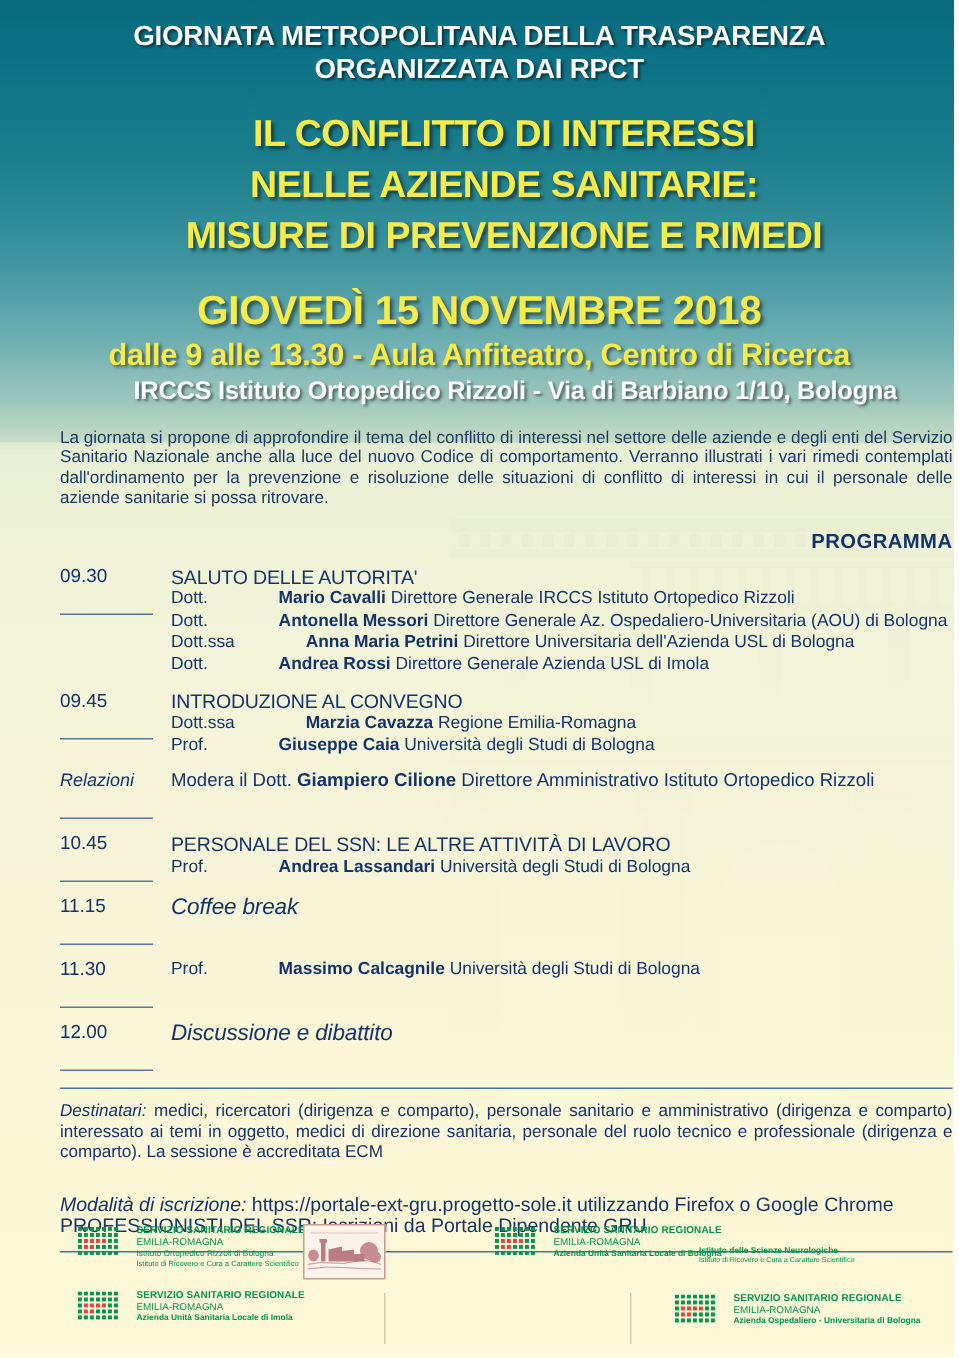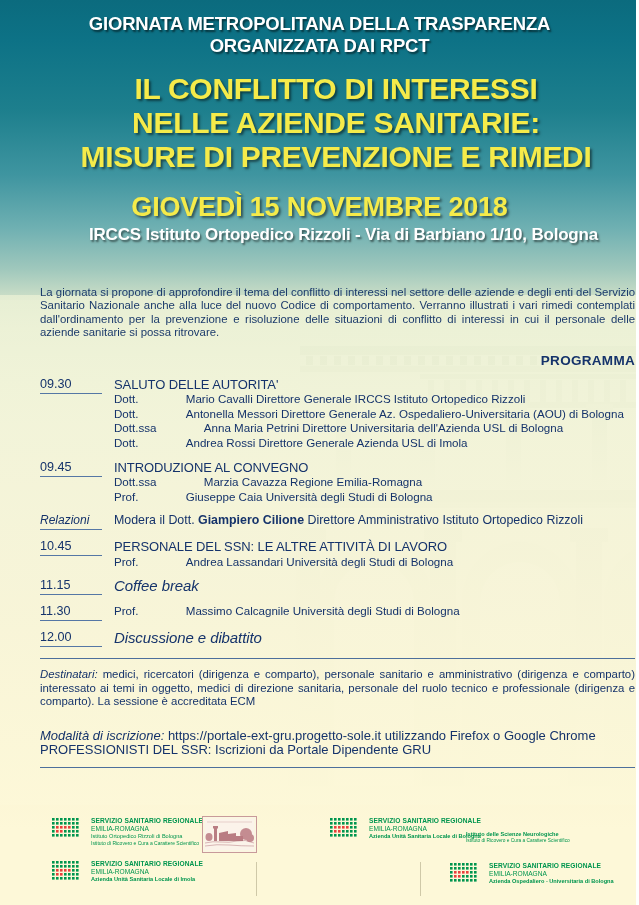--- a/index.html
+++ b/index.html
@@ -74,21 +74,21 @@
     line-height: 22px;
     letter-spacing: -0.2px;
     text-shadow: 1.5px 1.5px 2px rgba(0,0,0,0.55);
     padding-top: 13px;
   }
   .kicker .l2 { display:block; }
 
   .maintitle {
     font-weight: bold;
     color: #f5eb4a;
-    font-size: 30px;
+    font-size: 25px;
     line-height: 34px;
     letter-spacing: -0.3px;
     text-shadow: 2px 2px 2.5px rgba(0,0,0,0.5);
     margin-top: 15px;
     padding-left: 33px;
   }
   .maintitle span { display:block; }
 
   .datehead {
     font-weight: bold;
@@ -148,21 +148,21 @@
     align-items: flex-start;
     margin-bottom: 9px;
   }
   .prog-time {
     width: 62px;
     flex: 0 0 62px;
     color: #15336b;
     font-size: 12.6px;
     line-height: 15px;
     border-bottom: 1.2px solid #5577a5;
-    padding-bottom: 1px;
+    padding-bottom: 17px;
     margin-right: 12px;
     height: 15px;
     box-sizing: content-box;
   }
   .prog-time.ital {
     font-style: italic;
     font-size: 12px;
   }
   .prog-body { flex: 1 1 auto; }
   .prog-title {
@@ -173,21 +173,21 @@
   }
   .prog-title.ital {
     font-style: italic;
     font-size: 15px;
   }
   .prog-speaker {
     color: #15336b;
     font-size: 11.6px;
     line-height: 14.6px;
   }
-  .prog-speaker b { font-weight: normal; padding-left: 44px; }
+  .prog-speaker b { font-weight: bold; padding-left: 44px; }
   .prog-mod {
     color: #15336b;
     font-size: 12.4px;
     line-height: 15px;
   }
   .prog-mod b { font-weight: bold; }
 
   hr.rule {
     border: none;
     border-top: 1.3px solid #4d6f9b;
@@ -416,20 +416,21 @@
     <div class="kicker">
       <span>GIORNATA METROPOLITANA DELLA TRASPARENZA</span>
       <span class="l2">ORGANIZZATA DAI RPCT</span>
     </div>
     <div class="maintitle">
       <span>IL CONFLITTO DI INTERESSI</span>
       <span>NELLE AZIENDE SANITARIE:</span>
       <span>MISURE DI PREVENZIONE E RIMEDI</span>
     </div>
     <div class="datehead">GIOVEDÌ 15 NOVEMBRE 2018</div>
+    <div class="venue1">dalle 9 alle 13.30 - Aula Anfiteatro, Centro di Ricerca</div>
     <div class="venue2">IRCCS Istituto Ortopedico Rizzoli - Via di Barbiano 1/10, Bologna</div>
   </div>
 
   <div class="body-area">
 
     <div class="intro">La giornata si propone di approfondire il tema del conflitto di interessi nel settore delle aziende e degli enti del Servizio Sanitario Nazionale anche alla luce del nuovo Codice di comportamento. Verranno illustrati i vari rimedi contemplati dall'ordinamento per la prevenzione e risoluzione delle situazioni di conflitto di interessi in cui il personale delle aziende sanitarie si possa ritrovare.</div>
 
     <div class="programma">PROGRAMMA</div>
 
     <div id="programme-rows">

